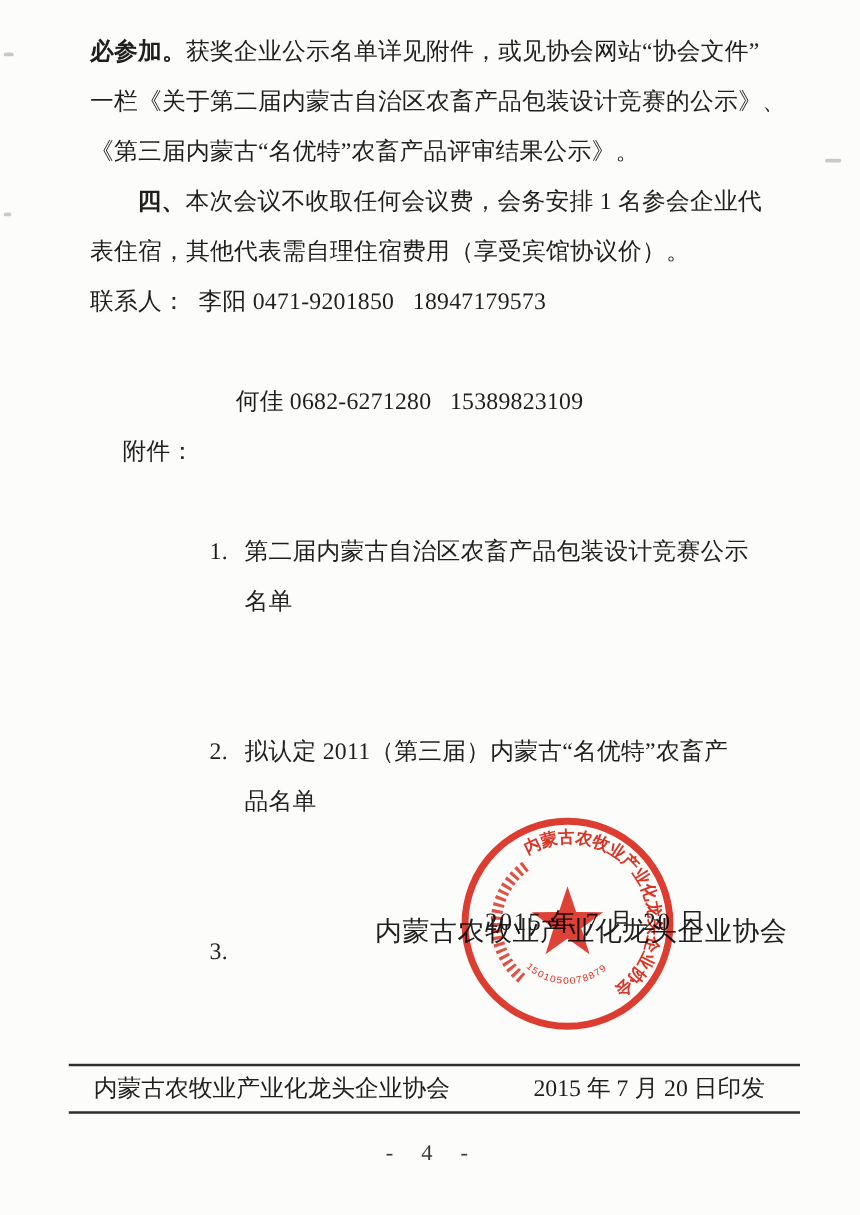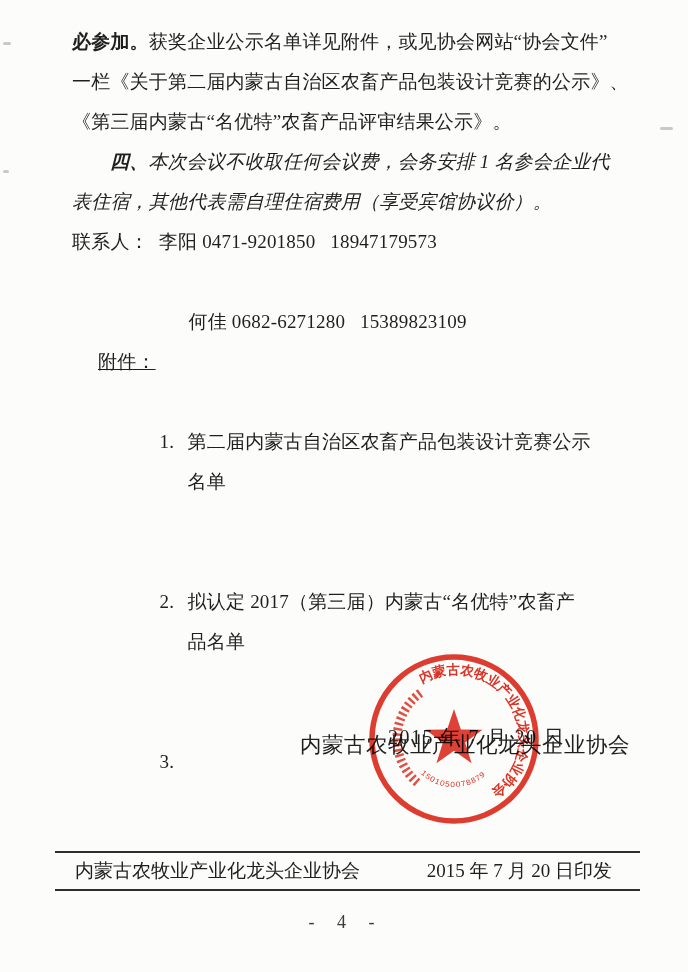--- a/index.html
+++ b/index.html
@@ -7,26 +7,26 @@
     width:688px;height:972px;background:#fcfcfa;position:relative;overflow:hidden;
     font-family:"Liberation Serif","DejaVu Serif",serif;color:#1f1f1f;
   }
   .page{position:absolute;inset:0;}
   .content{
     position:absolute;left:72px;top:22px;width:568px;
     font-size:19px;line-height:40px;letter-spacing:0.2px;
   }
   .content p{margin:0;white-space:pre;}
   .hei{font-family:"Liberation Sans","DejaVu Sans",sans-serif;font-weight:bold;}
-  .indent2{text-indent:2em;font-style:italic;}
+  .indent2{text-indent:2em;}
   .flexrow{display:flex;align-items:flex-start;white-space:pre;}
   .contact-block{}
   .contact-block .label{margin-right:10px;}
   .attach-block{margin-left:26px;}
-  .attach-block .label{margin-right:4px;text-decoration:underline;}
+  .attach-block .label{margin-right:12px;}
   .attach-item{display:flex;align-items:flex-start;white-space:pre;}
   .attach-no{width:28px;flex:0 0 auto;}
   .attach-text{white-space:pre;}
   .sig-org{position:absolute;left:300px;top:730px;font-size:21.5px;letter-spacing:0.5px;white-space:pre;}
   .sig-date{position:absolute;left:388px;top:724px;font-size:20px;letter-spacing:1.5px;white-space:pre;}
   .seal{
     position:absolute;left:366px;top:651px;width:176px;height:176px;
     mix-blend-mode:multiply;opacity:0.92;
   }
   .footer-bar{
@@ -62,21 +62,21 @@
       <span class="label">联系人：</span>
       <span><span>李阳 0471-9201850   18947179573</span><br>
       <span>何佳 0682-6271280   15389823109</span></span>
     </div>
 
     <div class="flexrow attach-block">
       <span class="label">附件：</span>
       <span>
         <span class="attach-item"><span class="attach-no">1.</span><span class="attach-text">第二届内蒙古自治区农畜产品包装设计竞赛公示
 名单</span></span>
-        <span class="attach-item"><span class="attach-no">2.</span><span class="attach-text">拟认定 2017（第三届）内蒙古“名优特”农畜产
+        <span class="attach-item"><span class="attach-no">2.</span><span class="attach-text">拟认定 2011（第三届）内蒙古“名优特”农畜产
 品名单</span></span>
         <span class="attach-item"><span class="attach-no">3.</span></span>
       </span>
     </div>
   </div>
 
   <div class="sig-org">内蒙古农牧业产业化龙头企业协会</div>
   <div class="sig-date">2015 年 7 月 20 日</div>
 
   <svg class="seal" viewBox="0 0 176 176" aria-hidden="true">

